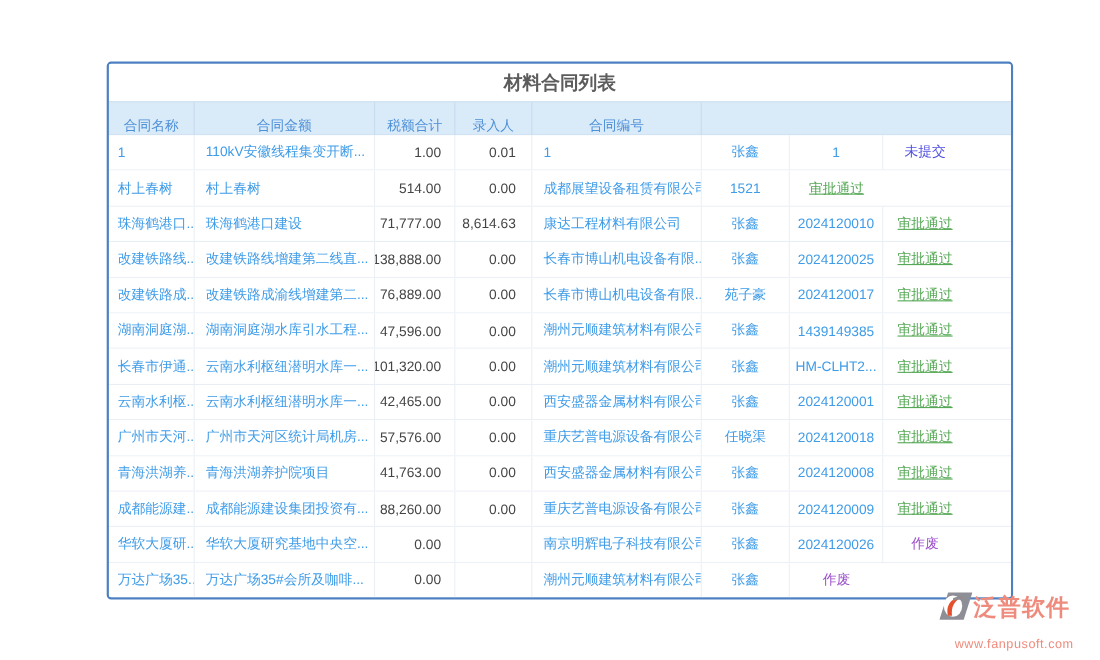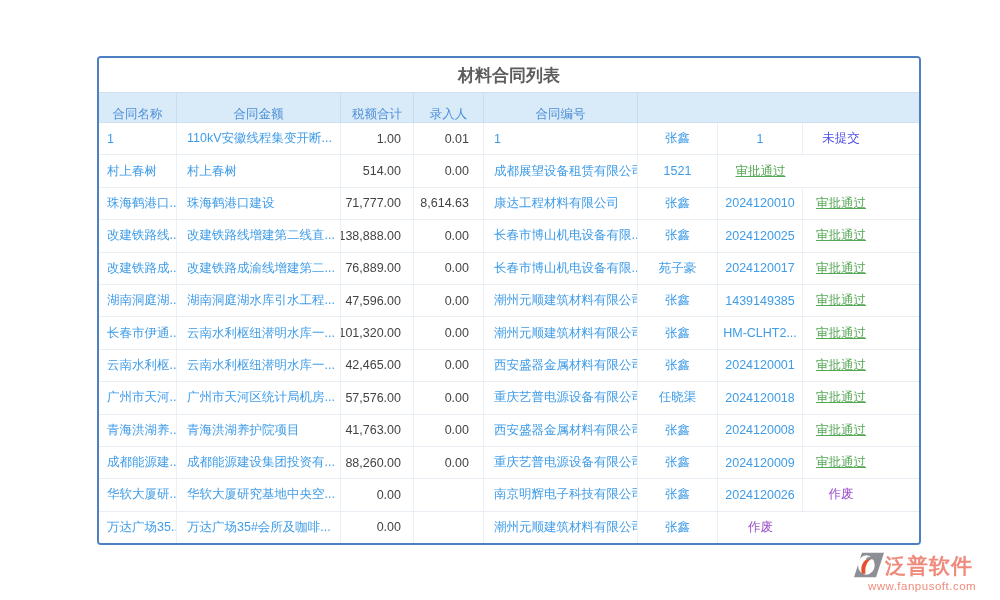--- a/index.html
+++ b/index.html
@@ -47,21 +47,21 @@
   .c-code   { color: #3f9ce8 !important; justify-content: center; }
   .c-status { justify-content: center; }
 
   .status-approved    { color: #55a855 !important; text-decoration: underline; }
   .status-unsubmitted { color: #4f4fe2 !important; }
   .status-voided      { color: #9b4dca !important; }
 
   .watermark { position: absolute; right: 10px; bottom: 8px; width: 136px; text-align: center; }
   .wm-top { display: flex; align-items: flex-end; justify-content: flex-start; gap: 1px; font-family: Liberation Serif, serif; }
   .wm-brand { font-size: 21px; font-weight: bold; color: #ef8b7d; letter-spacing: 1px; white-space: nowrap; }
-  .wm-url { font-size: 11.5px; color: #ef8b7d; margin-top: 0px; letter-spacing: 0.5px; }
+  .wm-url { font-size: 11.5px; color: #ef8b7d; margin-top: 14px; letter-spacing: 0.5px; }
 </style>
 </head>
 <body>
 
 <div class="table-panel">
   <div class="panel-title">材料合同列表</div>
 
   <div class="thead-row">
     <div class="th">合同名称</div>
     <div class="th">合同金额</div>

